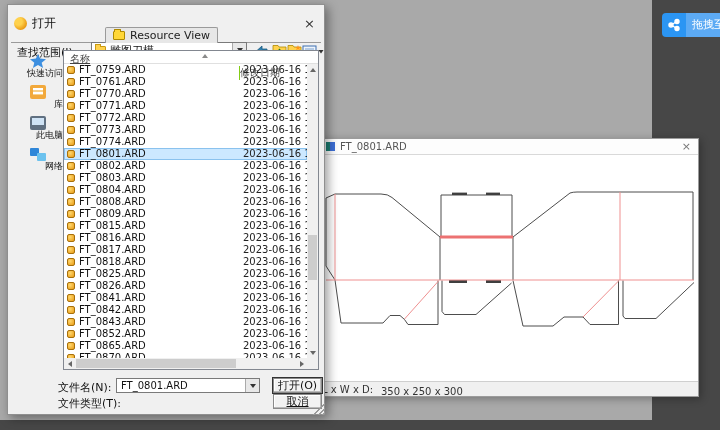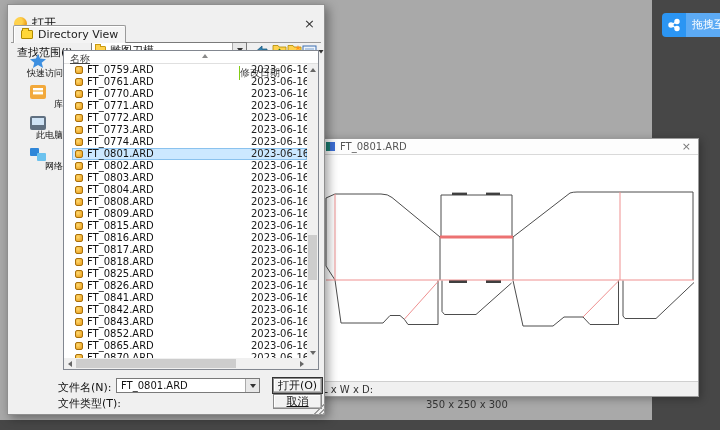--- a/index.html
+++ b/index.html
@@ -17,21 +17,21 @@
 
   
   #preview-win { left:318px; top:138px; width:381px; height:259px; background:#fff; border:1px solid #9b9b9b; box-shadow:2px 2px 8px rgba(0,0,0,.3); }
   #preview-title { left:0; top:0; right:0; height:16px; background:#fdfdfd; border-bottom:1px solid #d9d9d9; display:flex; align-items:center; }
   #preview-title .wicon { width:9px; height:9px; margin:0 5px 0 7px; background:linear-gradient(90deg,#1d7f74 50%,#3d6fd6 50%); }
   #preview-title .wtitle { font-size:10px; color:#555; }
   #preview-close { margin-left:auto; margin-right:7px; color:#777; font-size:11px; line-height:11px; cursor:default; }
   #preview-canvas { left:0; top:17px; right:0; bottom:15px; background:#fff; }
   #preview-status { left:0; bottom:0; right:0; height:15px; background:#f0f0f0; border-top:1px solid #cfcfcf; font-size:10px; color:#333; }
   #preview-status .dl { position:absolute; left:3px; top:2px; }
-  #preview-status .dv { position:absolute; left:62px; top:17px;margin-left:45px; }
+  #preview-status .dv { position:absolute; left:62px; top:4px; }
 
   
   #open-dialog { left:7px; top:4px; width:318px; height:411px; background:#f0f0f0; border:1px solid #8f8f8f; box-shadow:3px 3px 10px rgba(0,0,0,.4); }
   #dlg-titlebar { left:0; top:0; right:0; height:37px; display:flex; align-items:center; }
   #dlg-icon { width:13px; height:13px; margin:0 5px 0 6px; border-radius:50%; background:radial-gradient(circle at 35% 35%, #ffd24d 30%, #e8960f 75%, #b56a00); }
   #dlg-title { font-size:12px; color:#111; }
   #dlg-close { margin-left:auto; margin-right:9px; color:#333; font-size:13px; line-height:13px; }
 
   
   .tab { position:absolute; top:20px; height:18px; font-size:11px; color:#222; display:flex; align-items:center; padding:0 7px; border:1px solid #9a9a9a; border-bottom:none; border-radius:2px 2px 0 0; }
@@ -72,21 +72,21 @@
   .sb-network::before { content:""; position:absolute; left:0; top:1px; width:9px; height:8px; background:#2f86d8; border-radius:1px; }
   .sb-network::after { content:""; position:absolute; right:0; bottom:0; width:9px; height:8px; background:#6cc2ee; border-radius:1px; }
 
   
   #file-list { left:55px; top:45px; width:256px; height:320px; background:#fff; border:1px solid #828790; }
   #list-header { position:absolute; left:0; top:0; right:0; height:13px; background:#fff; border-bottom:1px solid #e0e0e0; font-size:10px; color:#444; }
   #col-name { position:absolute; left:6px; top:1px;text-decoration:underline; }
   #sort-caret { position:absolute; left:138px; top:3px; width:0; height:0; border-left:3px solid transparent; border-right:3px solid transparent; border-bottom:4px solid #8a8a8a; }
   #col-date { position:absolute; left:175px; top:15px; border-left:1px solid #84cc16; }
   #file-rows { position:absolute; left:0; top:13px; right:11px; bottom:11px; overflow:hidden; }
-  .file-row { position:relative; height:12px; font-size:10px; color:#111; white-space:nowrap;margin-left:8px; }
+  .file-row { position:relative; height:12px; font-size:10px; color:#111; white-space:nowrap; }
   .file-row.selected { background:#cce8ff; box-shadow:inset 0 0 0 1px #8ac2ee; }
   .file-icon { position:absolute; left:3px; top:2px; width:8px; height:8px; border-radius:2px; background:radial-gradient(circle at 35% 35%,#ffd86e,#e89a16); border:1px solid #a8700a; }
   .fname { position:absolute; left:15px; top:0; line-height:12px; }
   .fdate { position:absolute; left:179px; top:0; line-height:12px; color:#222; }
   
   .vscroll { position:absolute; right:0; top:13px; bottom:11px; width:11px; background:#f0f0f0; }
   .vscroll .up,.vscroll .down { position:absolute; left:0; width:11px; height:11px; display:flex; align-items:center; justify-content:center; }
   .vscroll .up { top:0; } .vscroll .down { bottom:0; }
   .vscroll .thumb { position:absolute; left:1px; width:9px; top:58%; height:45px; background:#cdcdcd; }
   .hscroll { position:absolute; left:0; right:11px; bottom:0; height:11px; background:#f0f0f0; }
@@ -177,23 +177,23 @@
   </div>
 </div>
 
 <div id="open-dialog" class="abs">
   <div id="dlg-titlebar" class="abs">
     <span id="dlg-icon"></span>
     <span id="dlg-title">打开</span>
     <span id="dlg-close">×</span>
   </div>
 
-  <div id="tab-directory" class="tab">
+  <div id="tab-resource" class="tab">
     <span class="ticon"></span>
-    <span>Directory View</span>
+    <span>Resource View</span>
   </div>
   <div id="tab-page-line" class="abs"></div>
 
   <div id="lookin-label" class="abs">查找范围(I):</div>
   <div id="lookin-combo" class="abs">
     <span class="cfolder"></span>
     <span class="ctext">雕图刀模</span>
     <span class="combo-btn">
         <span class="tri-down"></span>
       </span>

